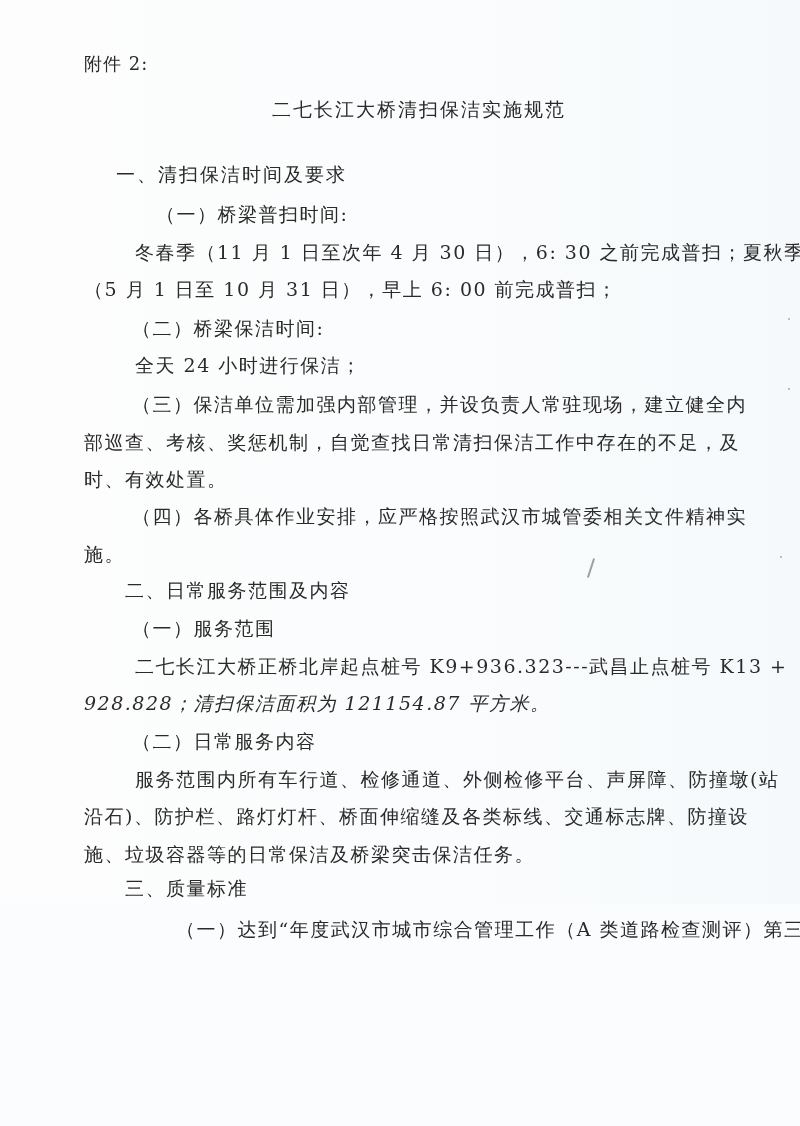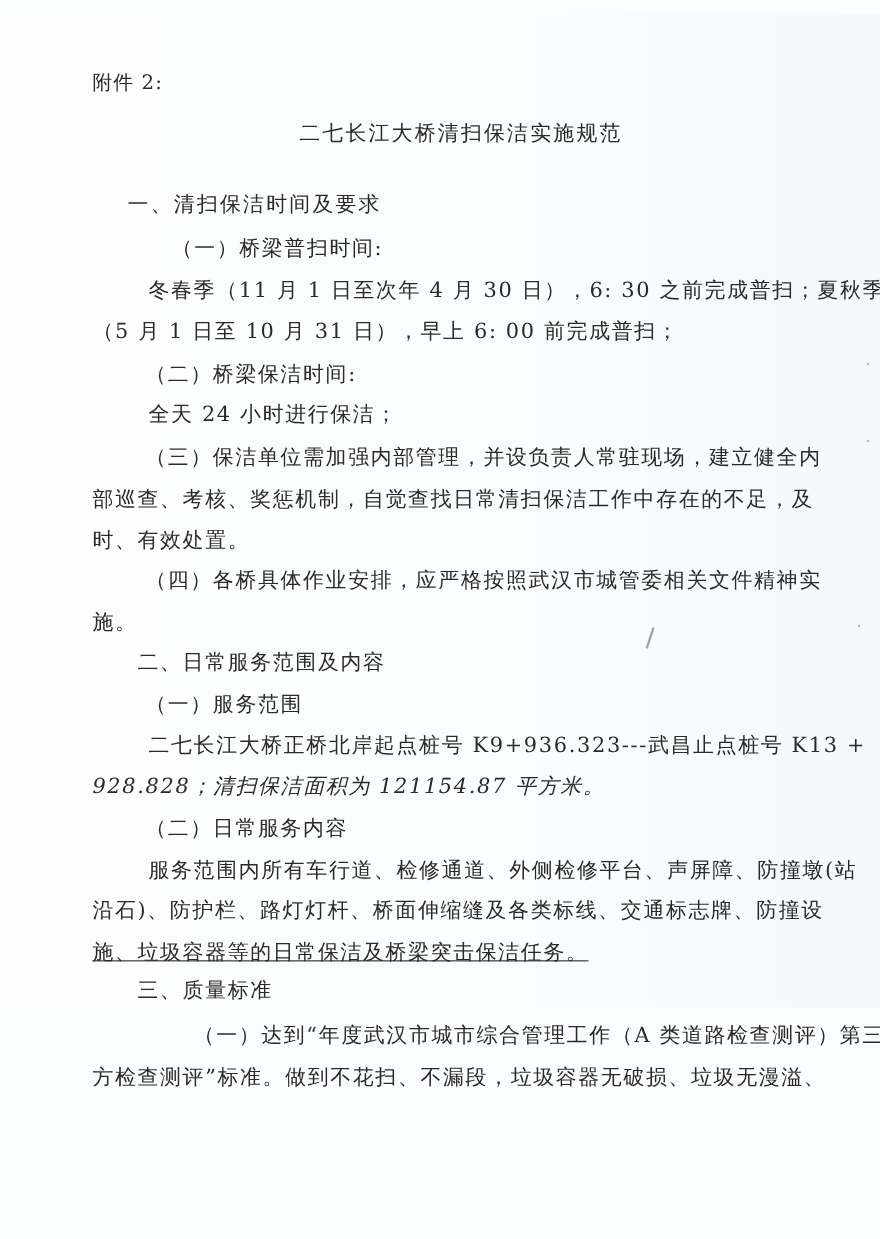--- a/index.html
+++ b/index.html
@@ -10,21 +10,21 @@
       width: 800px;
       height: 1126px;
       background: #fbfcfd;
       overflow: hidden;
       position: relative;
       font-family: "DejaVu Serif", "Liberation Serif", serif;
       color: #2a2a2a;
     }
     .page {
       position: absolute;
-      left: 0; top: 12px;
+      left: 0; top: 0;
       width: 800px;
       height: 904px;
       background: linear-gradient(90deg, #fdfdfd 0%, #fafcfd 60%, #f5f9fb 100%);
     }
     .line {
       position: absolute;
       white-space: nowrap;
       font-size: 19px;
       letter-spacing: 1.5px;
       line-height: 24px;
@@ -72,23 +72,22 @@
   <div class="line sub" style="top:504px;">（四）各桥具体作业安排，应严格按照武汉市城管委相关文件精神实</div>
   <div class="line full" style="top:542px;">施。</div>
 
   <div class="line h1b">二、日常服务范围及内容</div>
   <div class="line sub" style="top:616px;">（一）服务范围</div>
   <div class="line ind" style="top:654px;">二七长江大桥正桥北岸起点桩号 K9+936.323---武昌止点桩号 K13 +</div>
   <div class="line full" style="top:691px;font-style:italic;">928.828；清扫保洁面积为 121154.87 平方米。</div>
   <div class="line sub" style="top:729px;">（二）日常服务内容</div>
   <div class="line ind" style="top:767px;">服务范围内所有车行道、检修通道、外侧检修平台、声屏障、防撞墩(站</div>
   <div class="line full" style="top:804px;">沿石)、防护栏、路灯灯杆、桥面伸缩缝及各类标线、交通标志牌、防撞设</div>
-  <div class="line full" style="top:842px;text-decoration:underline;">施、垃圾容器等的日常保洁及桥梁突击保洁任务。</div>
+  <div class="line full" style="top:842px;">施、垃圾容器等的日常保洁及桥梁突击保洁任务。</div>
 
   <div class="line h1c">三、质量标准</div>
   <div class="line sub" style="top:917px;margin-left:44px;">（一）达到“年度武汉市城市综合管理工作（A 类道路检查测评）第三</div>
-  <div class="line full" style="top:955px;">方检查测评”标准。做到不花扫、不漏段，垃圾容器无破损、垃圾无漫溢、</div>
 
   <div class="mark"></div>
   <div class="speck" style="left:788px; top:318px;"></div>
   <div class="speck" style="left:788px; top:388px;"></div>
   <div class="speck" style="left:780px; top:556px;"></div>
 </div>
 
 </body></html>

